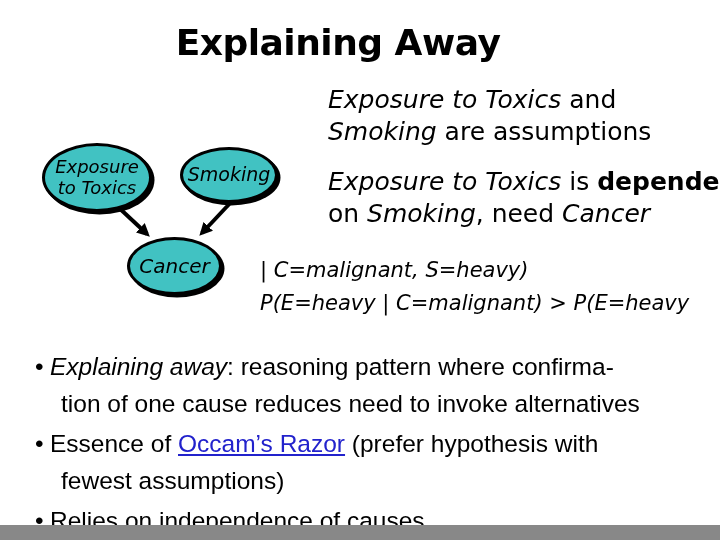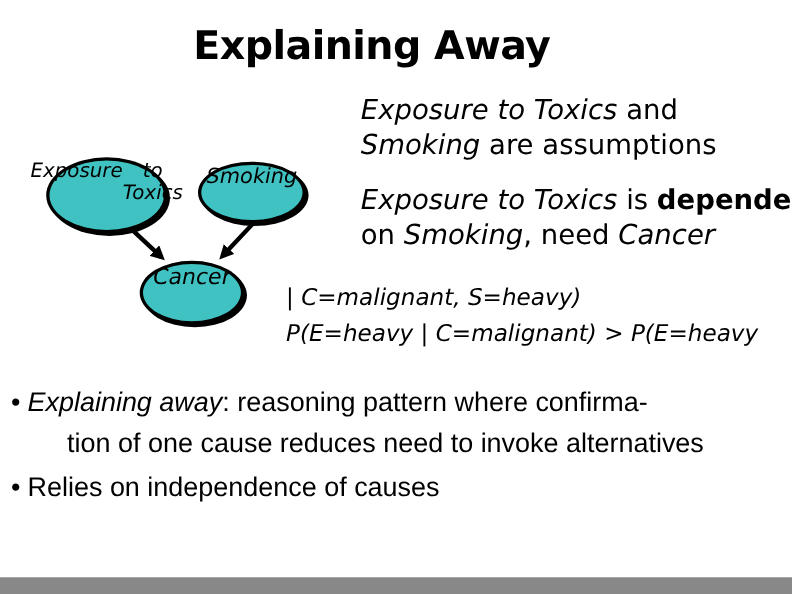--- a/index.html
+++ b/index.html
@@ -63,22 +63,22 @@
     width: 330px;
     height: 185px;
   }
   .arrows { position: absolute; left: 0; top: 0; }
   .node {
     position: absolute;
     border: 3px solid #000;
     border-radius: 50%;
     box-shadow: 2.5px 2.5px 0 #000;
     display: flex;
-    flex-direction: row;
-    align-items: flex-start;
+    flex-direction: column;
+    align-items: center;
     justify-content: center;
     font-style: italic;
     text-align: center;
     line-height: 1.12;
   }
   .node-exposure { left: 42px;  top: 13px;  width: 110px; height: 69px; font-size: 18px; }
   .node-smoking  { left: 180px; top: 17px;  width: 98px;  height: 56px; font-size: 19px; }
   .node-cancer   { left: 127px; top: 107px; width: 95px;  height: 58px; font-size: 20px; }
 
   
@@ -86,21 +86,21 @@
     position: absolute;
     left: 0;
     top: 349px;
     width: 714px;
     font-family: "Liberation Sans", sans-serif;
     font-size: 24.5px;
     line-height: 36.5px;
   }
   .bullet { margin-top: 0; }
   .bullet + .bullet { margin-top: 4px; }
-  .b-first { padding-left: 10px; }
+  .b-first { padding-left: 35px; }
   .b-wrap  { padding-left: 61px; }
   .dot { display: inline-block; width: 15px; }
   .link { text-decoration: underline; cursor: pointer; }
 </style>
 </head>
 <body>
 
 <div class="slide">
 
   <div class="title">Explaining Away</div>
@@ -142,20 +142,24 @@
     </div>
   </div>
 
   <div class="bullets">
 
     <div class="bullet">
       <div class="b-first"><span class="dot">•</span><span class="seg-italic">Explaining away</span><span>: reasoning pattern where confirma-</span></div>
       <div class="b-wrap">tion of one cause reduces need to invoke alternatives</div>
     </div>
 
+    <div class="bullet">
+      <div class="b-first"><span class="dot">•</span><span>Essence of </span><a class="link" href="#" style="color: rgb(34, 34, 204);">Occam’s Razor</a><span> (prefer hypothesis with</span></div>
+      <div class="b-wrap">fewest assumptions)</div>
+    </div>
 
     <div class="bullet">
       <div class="b-first"><span class="dot">•</span><span>Relies on independence of causes</span></div>
     </div>
 
   </div>
 
 </div>
 
 </body></html>

